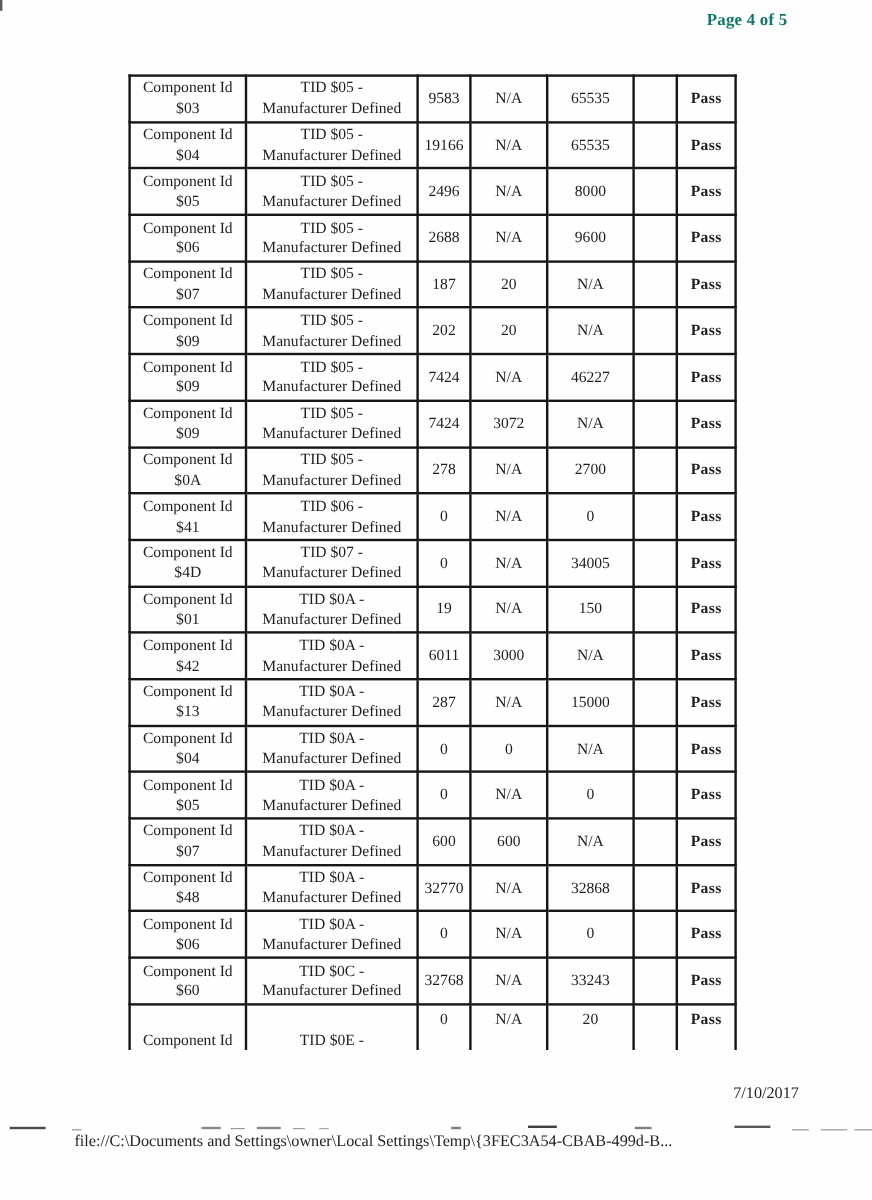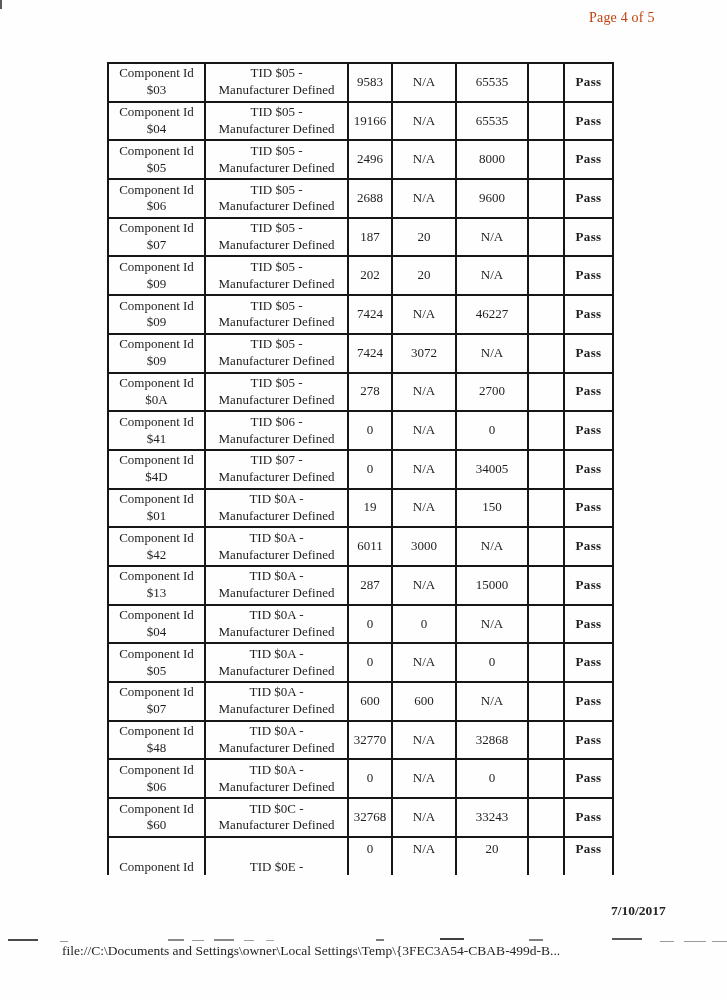--- a/index.html
+++ b/index.html
@@ -14,21 +14,22 @@
     position: relative;
     width: 727px; height: 1000px;
     background: #fefefe;
   }
   
   .page-number {
     position: absolute;
     top: 10px; left: 589px;
     font-size: 14px;
     letter-spacing: 0.2px;
-    color: #c2410c;
+    color: #0f766e;
+    font-weight: bold;
   }
   
   table.results {
     position: absolute;
     left: 107px; top: 62px;
     border-collapse: collapse;
     table-layout: fixed;
     width: 505px;
   }
   table.results td {
@@ -56,21 +57,20 @@
     font-size: 13.5px;
     white-space: nowrap;
     color: #242424;
     margin-top: 40px;
   }
   .print-date {
     position: absolute;
     top: 903px; left: 611px;
     font-size: 13.5px;
     color: #242424;
-    font-weight: bold;
   }
   
   .artifact { position: absolute; background: #6f6f6f; }
   .a1  { left: 8px;   top: 939px; width: 30px; height: 2px; background:#4a4a4a; }
   .a2  { left: 60px;  top: 941px; width: 8px;  height: 1px; background:#9a9a9a; }
   .a3  { left: 168px; top: 939px; width: 16px; height: 2px; background:#8a8a8a; }
   .a4  { left: 192px; top: 940px; width: 12px; height: 1px; background:#9a9a9a; }
   .a5  { left: 214px; top: 939px; width: 20px; height: 2px; background:#8a8a8a; }
   .a6  { left: 244px; top: 940px; width: 10px; height: 1px; background:#a0a0a0; }
   .a7  { left: 266px; top: 940px; width: 8px;  height: 1px; background:#a8a8a8; }

